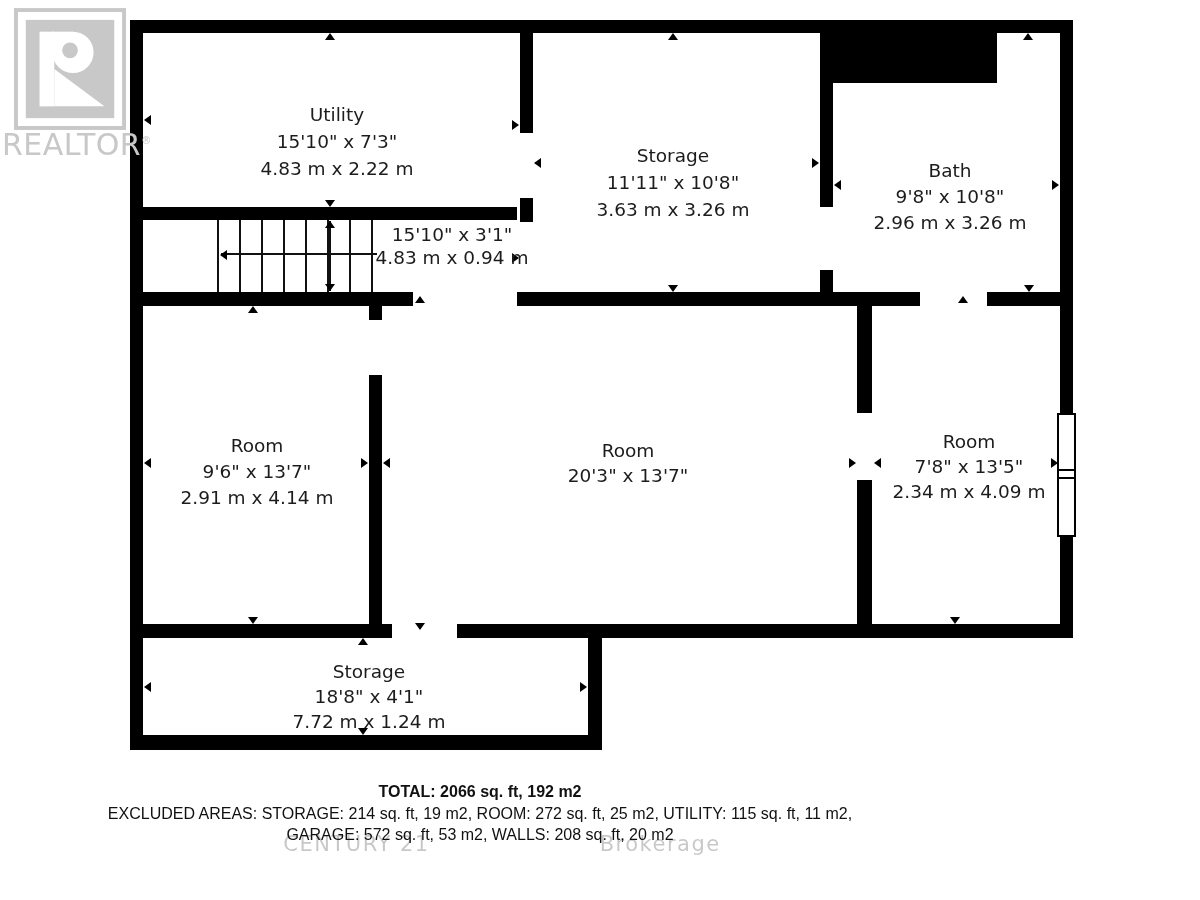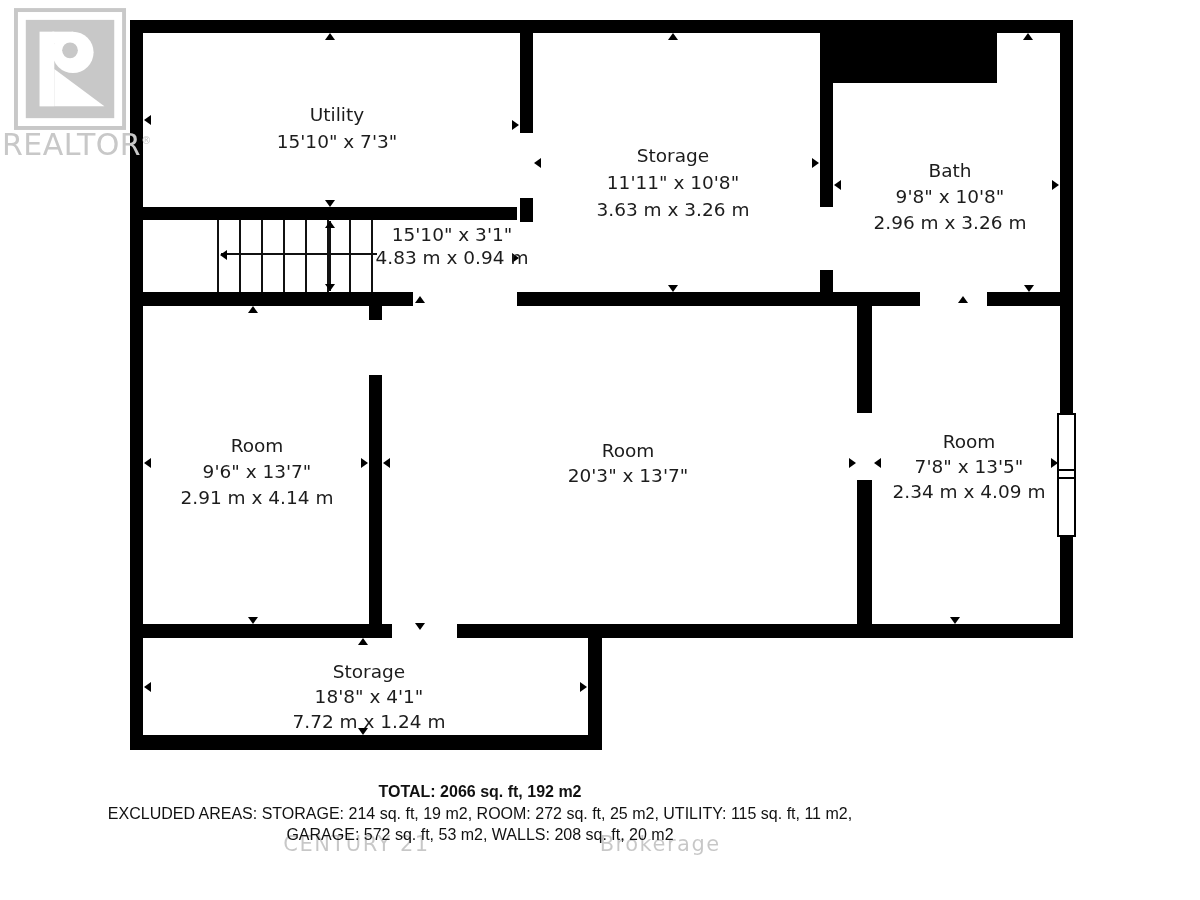--- a/index.html
+++ b/index.html
@@ -110,20 +110,21 @@
   <div class="ar ag" style="left:812px;top:158px;"></div>
   <div class="ar ag" style="left:1052px;top:180px;"></div>
   <div class="ar ag" style="left:361px;top:458px;"></div>
   <div class="ar ag" style="left:849px;top:458px;"></div>
   <div class="ar ag" style="left:1051px;top:458px;"></div>
   <div class="ar ag" style="left:580px;top:682px;"></div>
 
   <div class="roomlbl" style="left:207px;top:101px;line-height:27px;">
     <span>Utility</span>
     <span>15'10" x 7'3"</span>
+    <span>4.83 m x 2.22 m</span>
   </div>
   <div class="roomlbl" style="left:322px;top:223px;line-height:23px;">
     <span>15'10" x 3'1"</span>
     <span>4.83 m x 0.94 m</span>
   </div>
   <div class="roomlbl" style="left:543px;top:142px;line-height:27px;">
     <span>Storage</span>
     <span>11'11" x 10'8"</span>
     <span>3.63 m x 3.26 m</span>
   </div>

